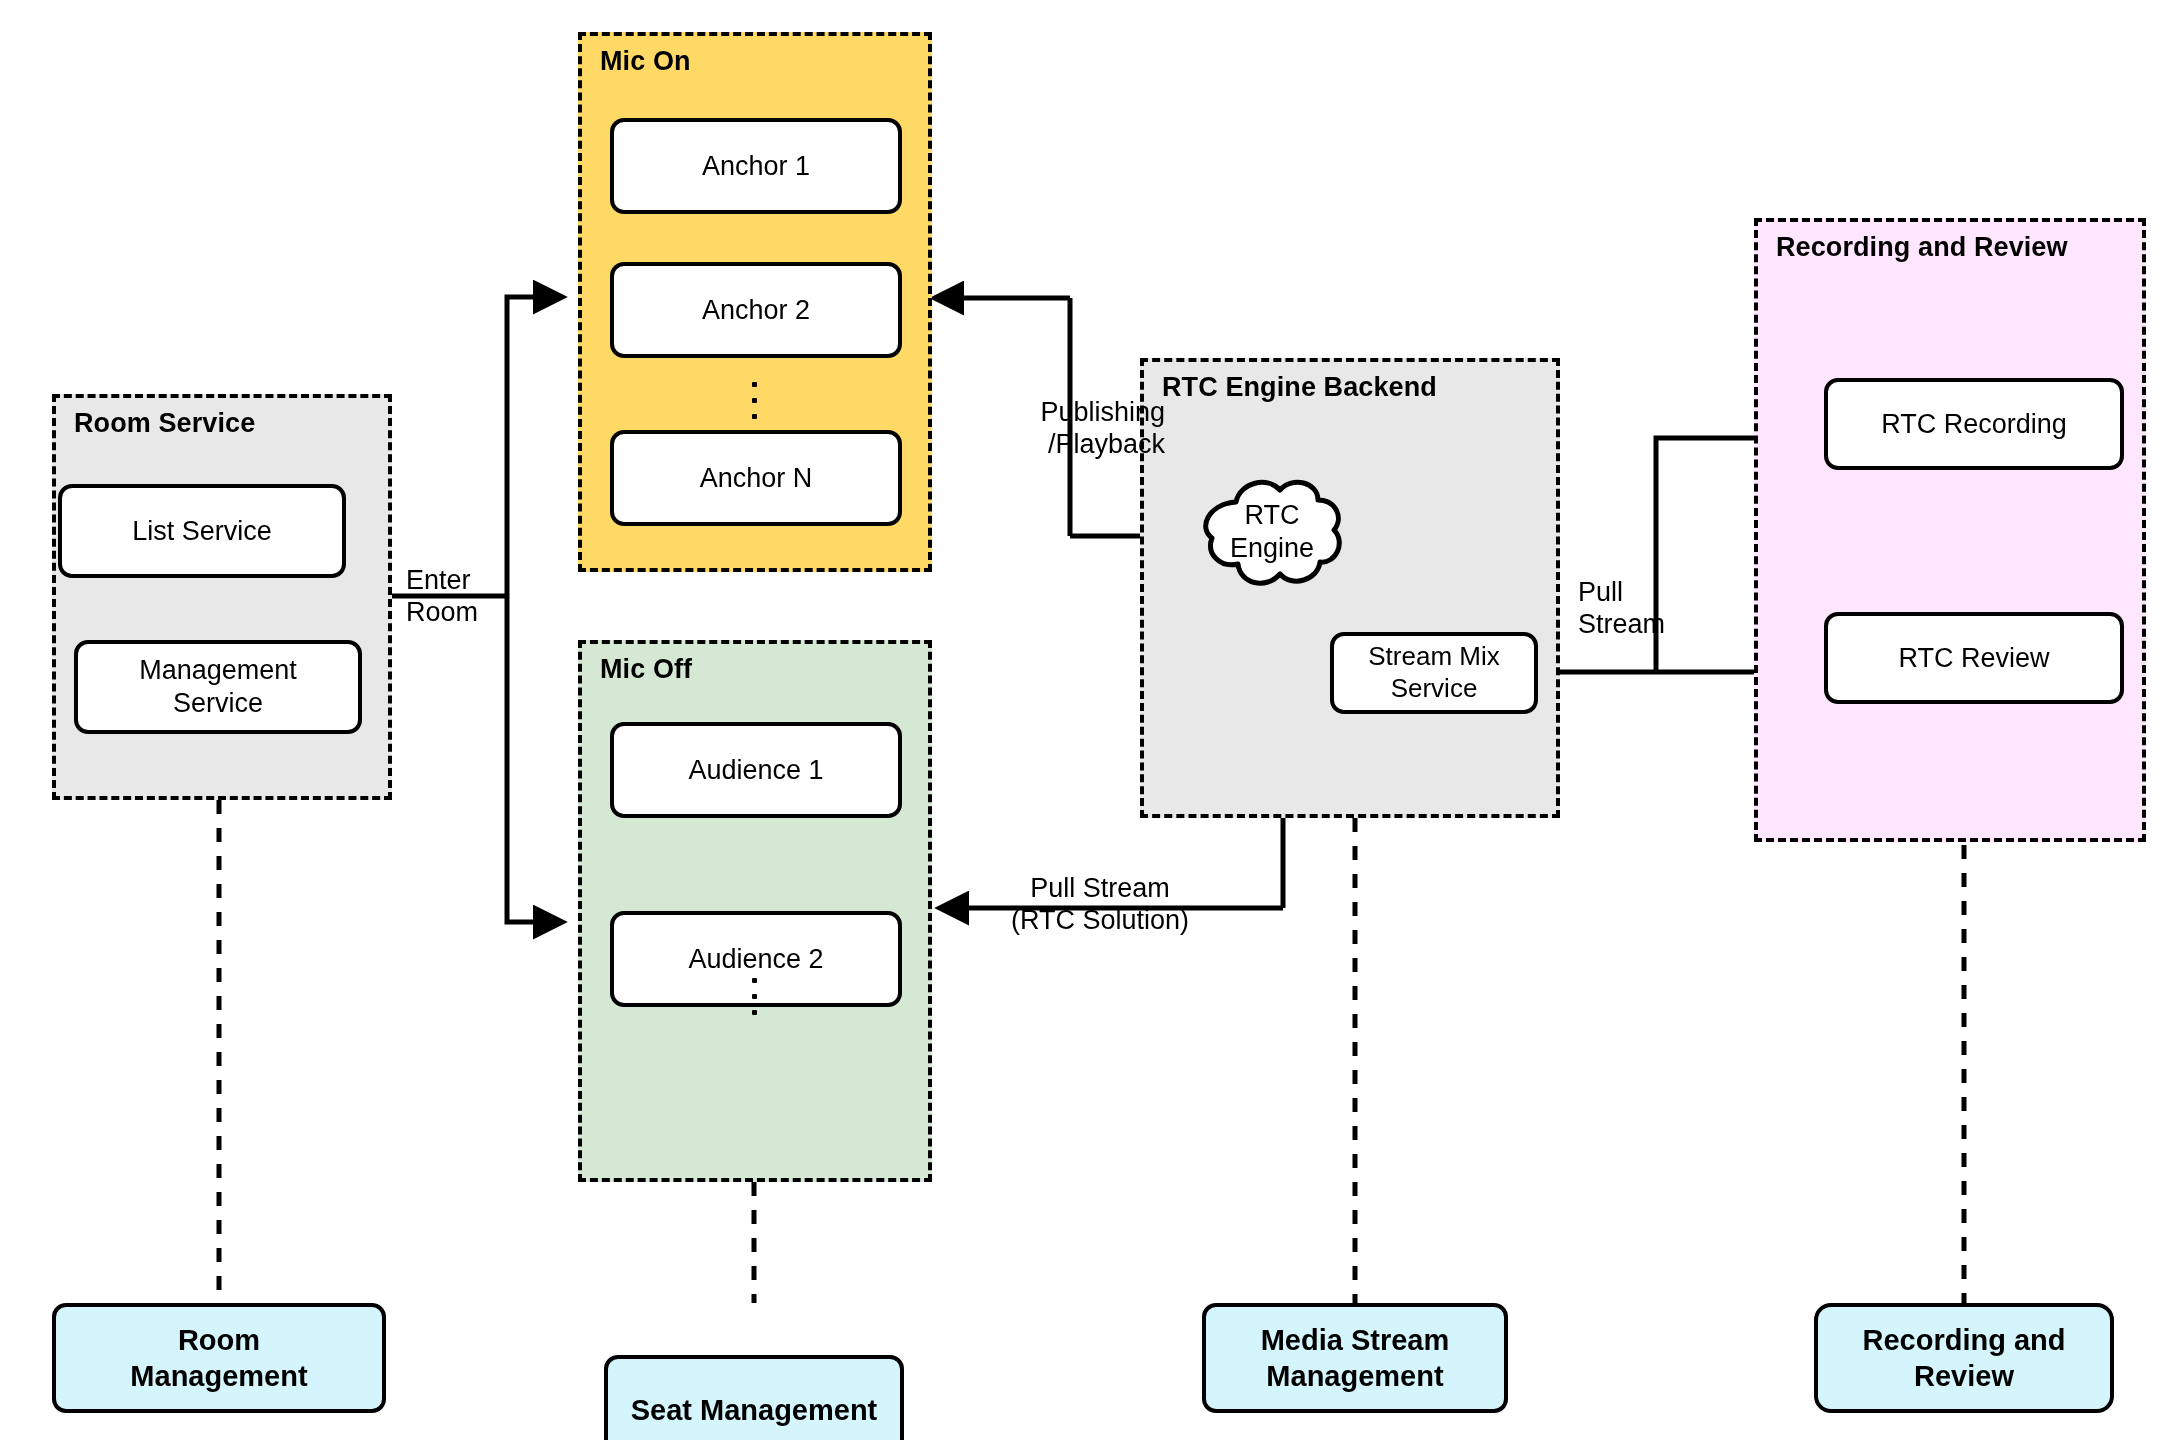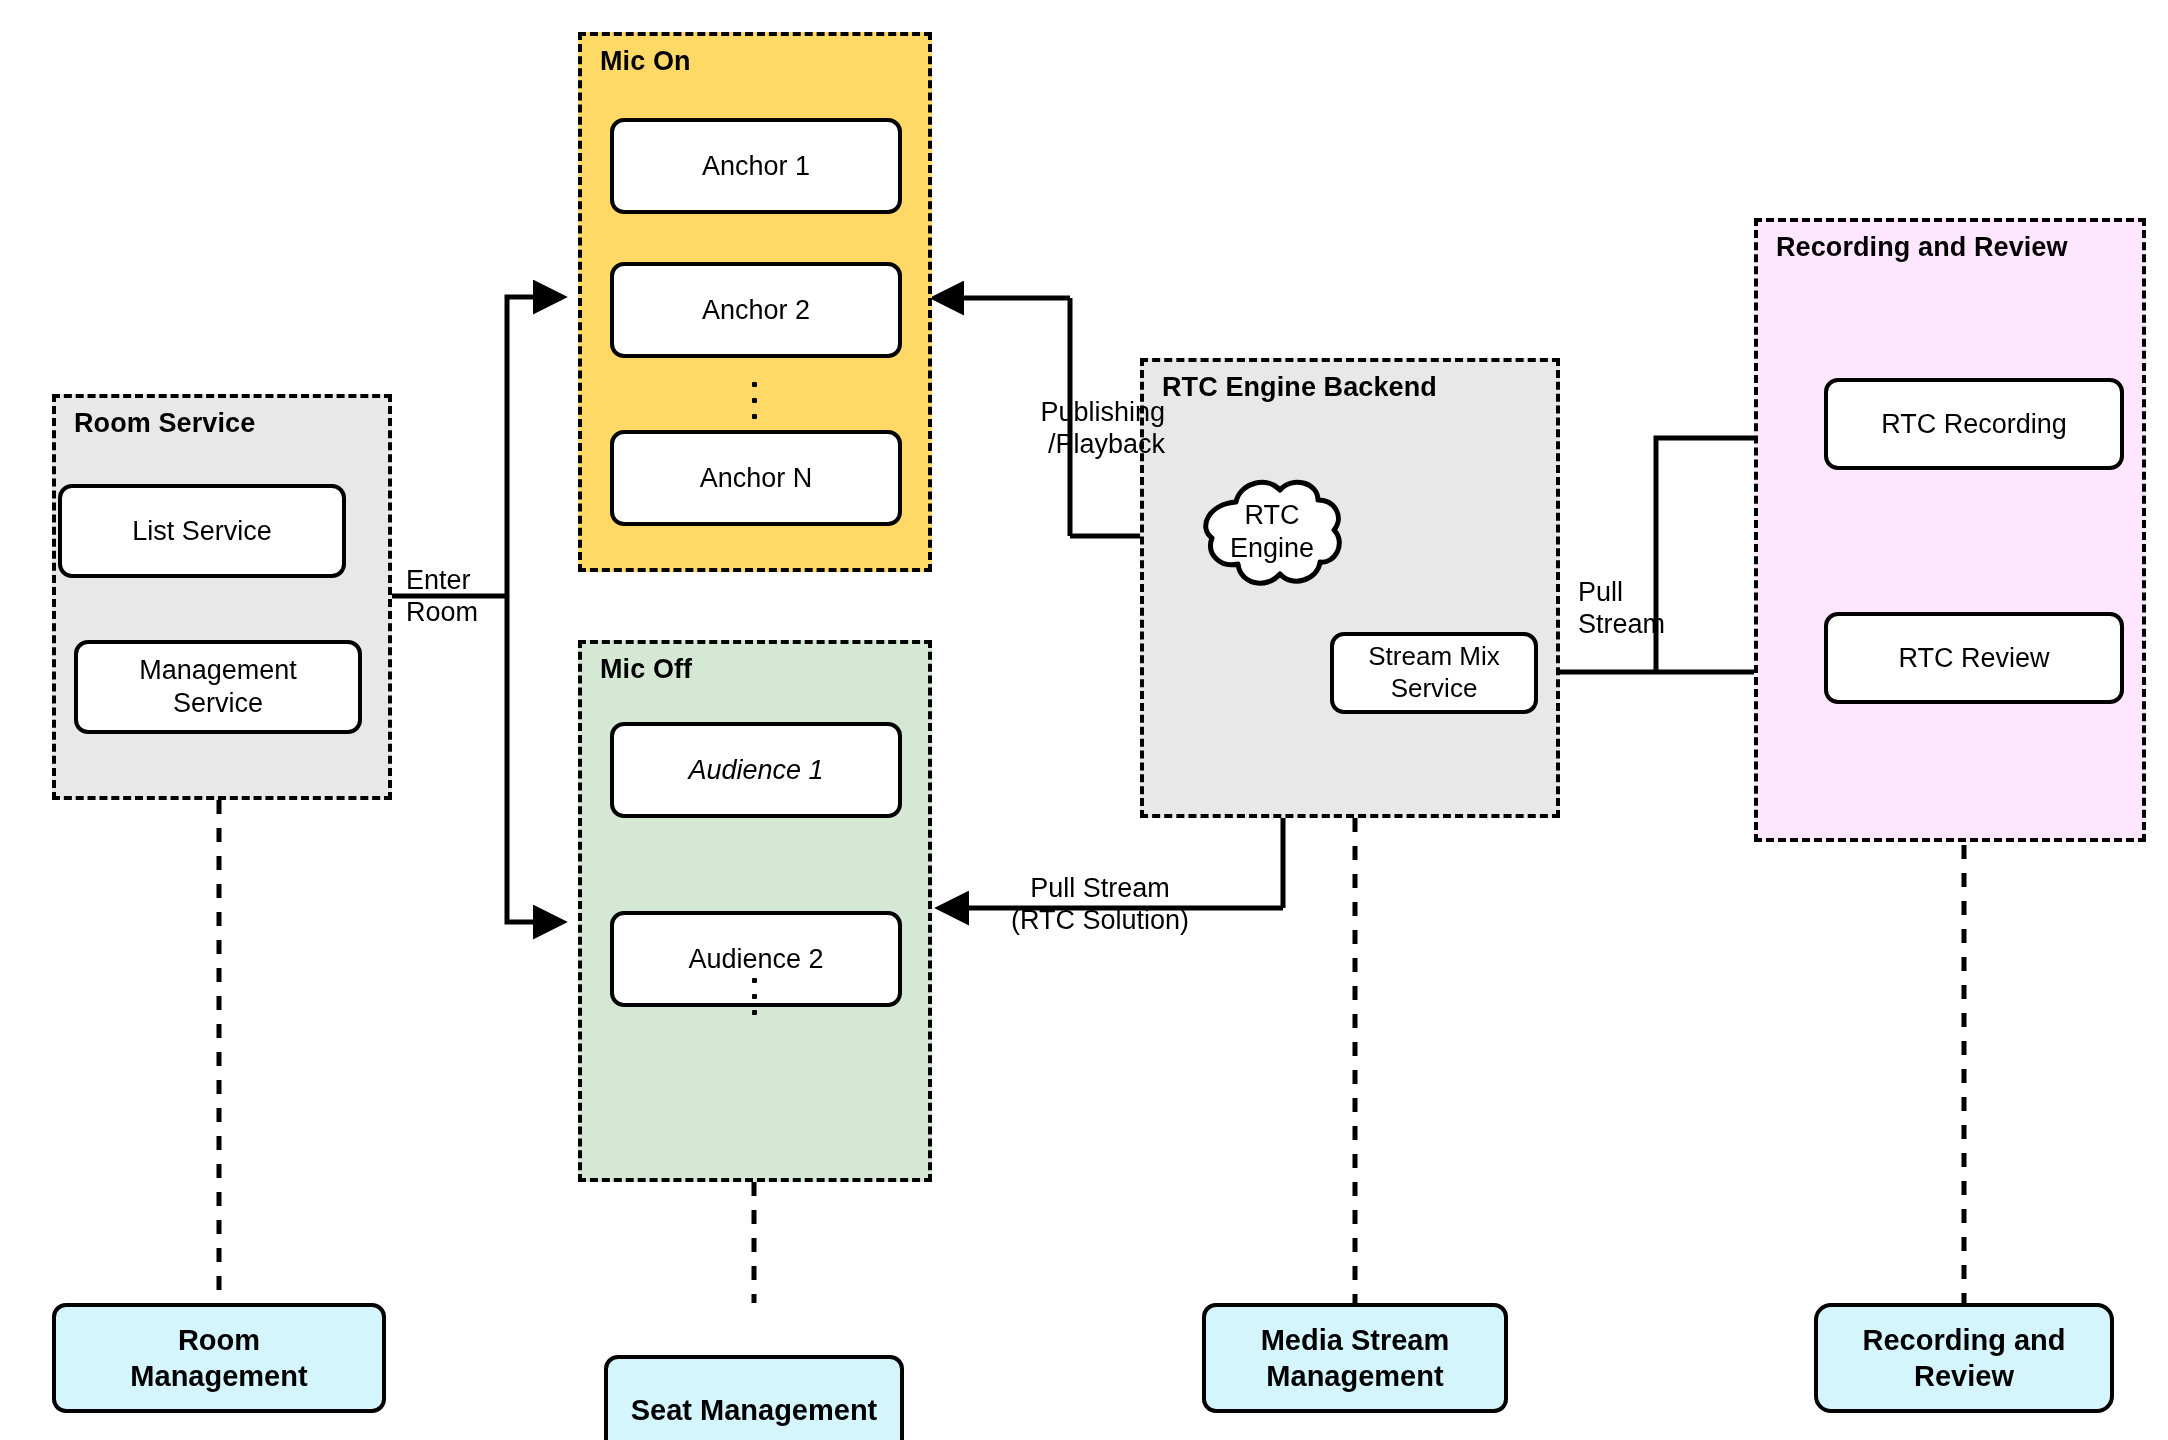--- a/index.html
+++ b/index.html
@@ -191,21 +191,21 @@
       <span></span>
       <span></span>
   </div>
   <div class="node" style="left:610px; top:430px; width:292px; height:96px;">
     <span>Anchor N</span>
   </div>
 
   <div class="group-box" style="left:578px; top:640px; width:354px; height:542px; background:#d5e8d4;">
     <div class="group-title">Mic Off</div>
   </div>
-  <div class="node" style="left:610px; top:722px; width:292px; height:96px;font-style:italic;">
+  <div class="node" style="left:610px; top:722px; width:292px; height:96px;">
     <span>Audience 1</span>
   </div>
   <div class="node" style="left:610px; top:911px; width:292px; height:96px;">
     <span>Audience 2</span>
   </div>
   <div class="vdots" style="left:752px; top:978px;">
     <span></span>
       <span></span>
       <span></span>
   </div>

